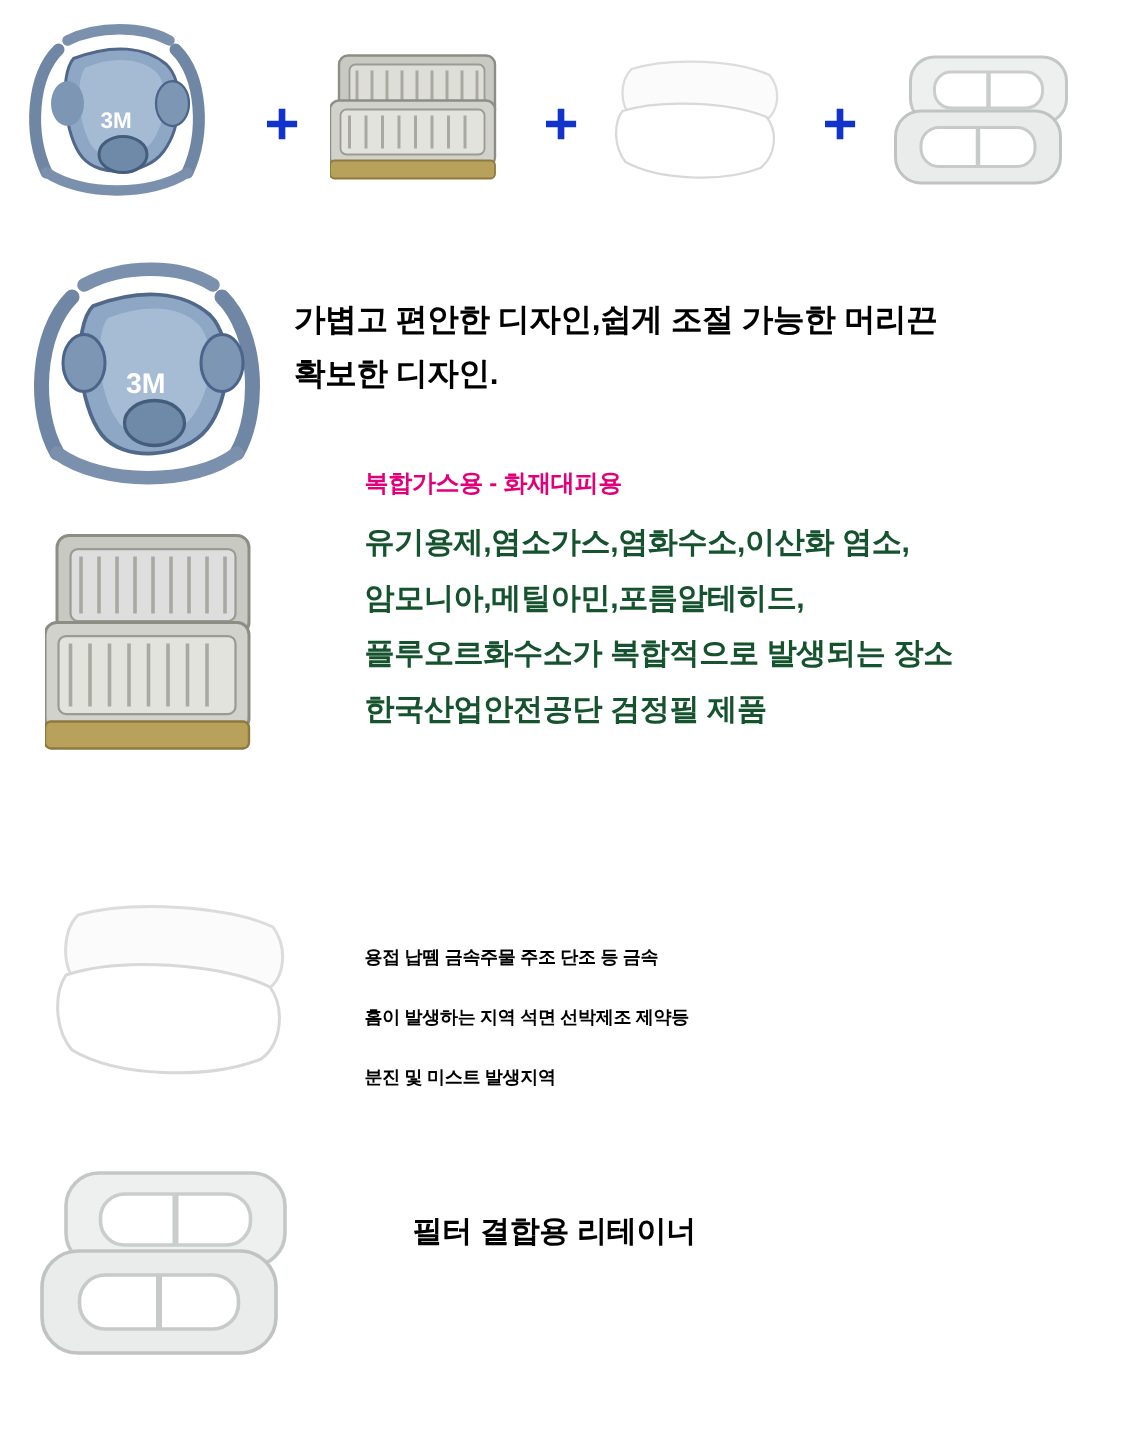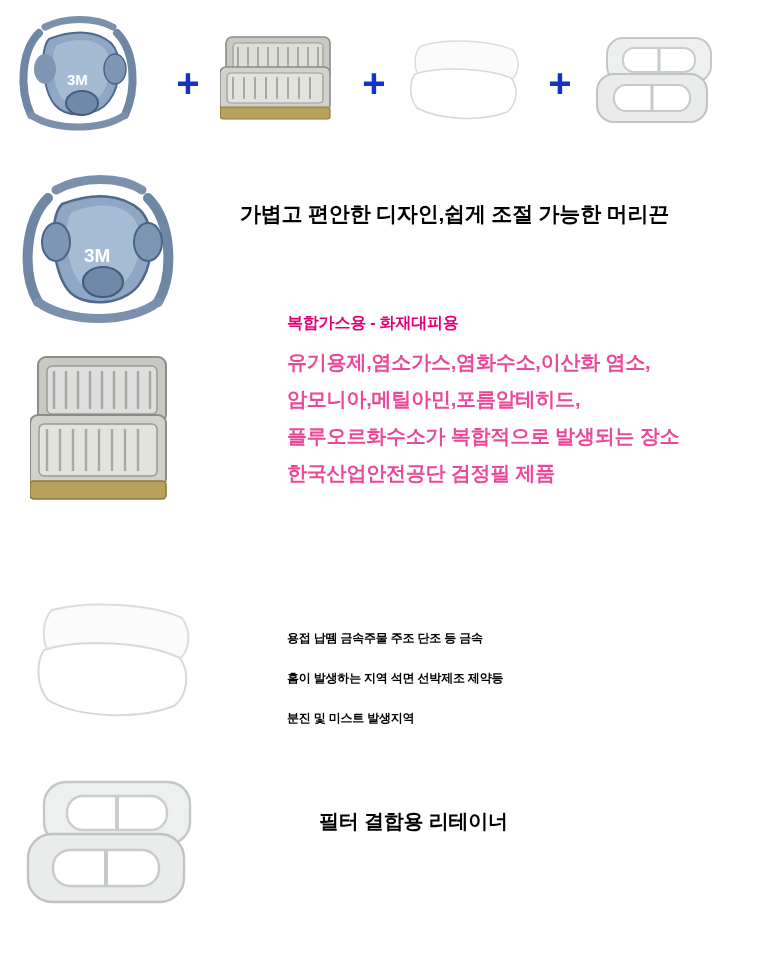--- a/index.html
+++ b/index.html
@@ -43,21 +43,20 @@
   }
 
   
   .art { display:block; }
 
   
   .txt {
     position: absolute;
     font-weight: bold;
     letter-spacing: -0.2px;
-    margin-left: 44px;
   }
   .line { white-space: nowrap; }
 
   .block-desc {
     left: 196px;
     top: 196px;
     font-size: 21px;
     line-height: 36px;
     color: #000;
   }
@@ -68,21 +67,21 @@
     font-size: 16px;
     line-height: 30px;
     color: #e2007a;
   }
 
   .block-gas-list {
     left: 243px;
     top: 344px;
     font-size: 20px;
     line-height: 37px;
-    color: #ec4899;
+    color: #14532d;
   }
 
   .block-filter {
     left: 243px;
     top: 618px;
     font-size: 12px;
     line-height: 40px;
     color: #000;
   }
 
@@ -212,20 +211,21 @@
     <path d="M64 42 C90 32 112 34 124 46 C136 58 134 90 120 108 C108 124 80 126 70 110 C57 92 55 52 64 42 Z" fill="#a8bed6" opacity="0.9"></path>
     <ellipse cx="95" cy="112" rx="20" ry="15" fill="#6f8aa9" stroke="#455d7d" stroke-width="2.2"></ellipse>
     <ellipse cx="48" cy="72" rx="14" ry="19" fill="#7d96b4" stroke="#4b648a" stroke-width="2"></ellipse>
     <ellipse cx="140" cy="72" rx="14" ry="19" fill="#7d96b4" stroke="#4b648a" stroke-width="2"></ellipse>
     <text x="76" y="92" font-family="Liberation Sans, sans-serif" font-size="19" font-weight="bold" fill="#ffffff">3M</text>
   </svg>
 </div>
 
 <div class="txt block-desc">
   <div class="line">가볍고 편안한 디자인,쉽게 조절 가능한 머리끈</div>
+  <div class="line">확보한 디자인.</div>
 </div>
 
 <div class="img-cart-big">
   <svg class="art" width="150" height="175" viewBox="0 0 150 175">
     <g transform="translate(8,2)">
       <rect x="0" y="0" width="128" height="66" rx="8" fill="#c9c9c4" stroke="#8d8d86" stroke-width="2"></rect>
       <rect x="9" y="9" width="110" height="48" rx="5" fill="#dedede" stroke="#9b9b94" stroke-width="1.5"></rect>
       <g stroke="#a9a9a1" stroke-width="2.4">
         <line x1="16" y1="14" x2="16" y2="52"></line>
           <line x1="28" y1="14" x2="28" y2="52"></line>

